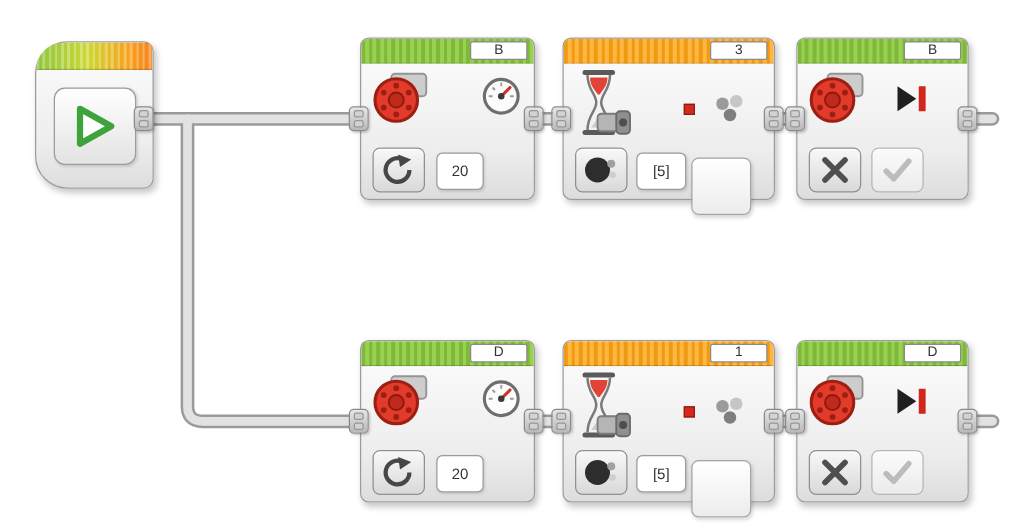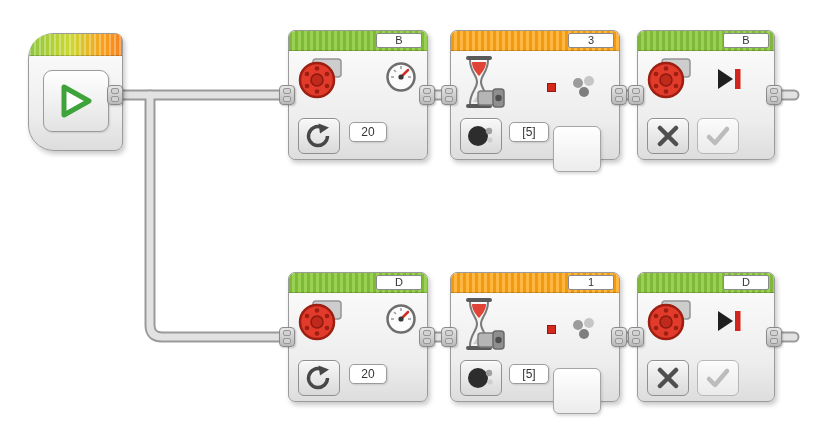--- a/index.html
+++ b/index.html
@@ -24,21 +24,21 @@
   .port-label { position:absolute; top:2px; right:5px; width:46px; height:15px; background:#fff;
                 border:1px solid #8a8a8a; border-radius:2px; font-size:11px; line-height:13px;
                 text-align:center; color:#333; z-index:4; }
 
   .mode-btn { position:absolute; width:42px; height:36px; border:1px solid #909090; border-radius:6px;
               background:linear-gradient(180deg,#f8f8f8,#d9d9d9);
               display:flex; align-items:center; justify-content:center;
               box-shadow:inset 0 1px 0 #fff; }
   .mode-btn.light { border-color:#b7b7b7; background:linear-gradient(180deg,#fbfbfb,#ebebeb); }
 
-  .val { position:absolute; height:20px; background:#fff; border:1px solid #9b9b9b; border-radius:5px;
+  .val { position:absolute; height:30px; background:#fff; border:1px solid #9b9b9b; border-radius:5px;
          font-size:12px; color:#333; display:flex; align-items:center; justify-content:center;
          box-shadow:1px 1px 2px rgba(0,0,0,.12); }
 
   .tab-empty { position:absolute; background:linear-gradient(180deg,#ffffff,#ececec);
                border:1px solid #a5a5a5; border-radius:6px; box-shadow:1px 2px 3px rgba(0,0,0,.15); }
 
   .conn { position:absolute; width:16px; height:20px; z-index:3;
           background:linear-gradient(180deg,#e6e6e6,#b9b9b9); border:1px solid #8a8a8a; border-radius:4px;
           box-shadow:1px 1px 2px rgba(0,0,0,.2); }
   .conn::before, .conn::after { content:""; position:absolute; left:3px; right:3px; height:4px;

